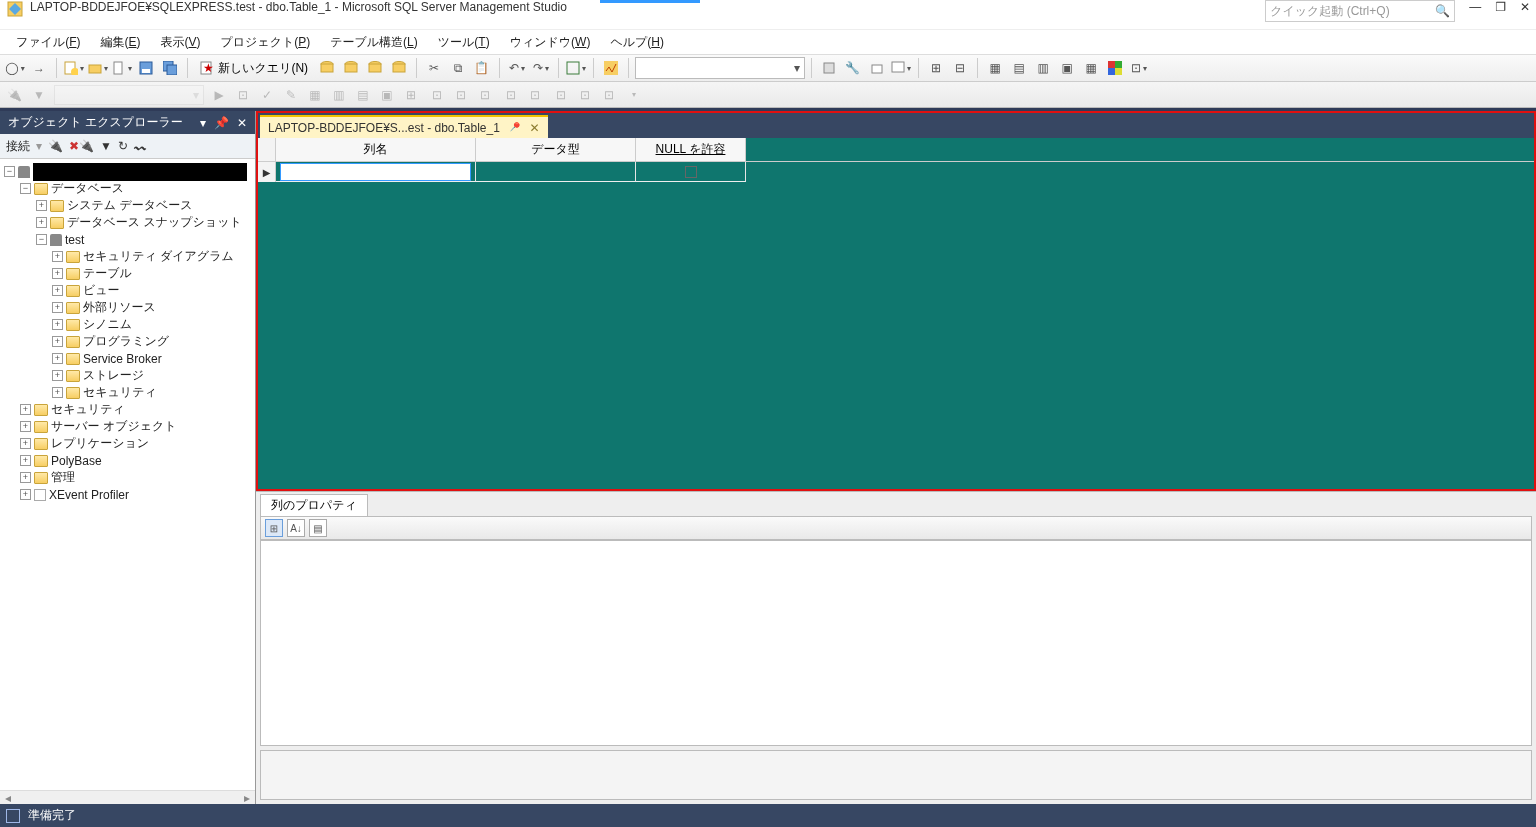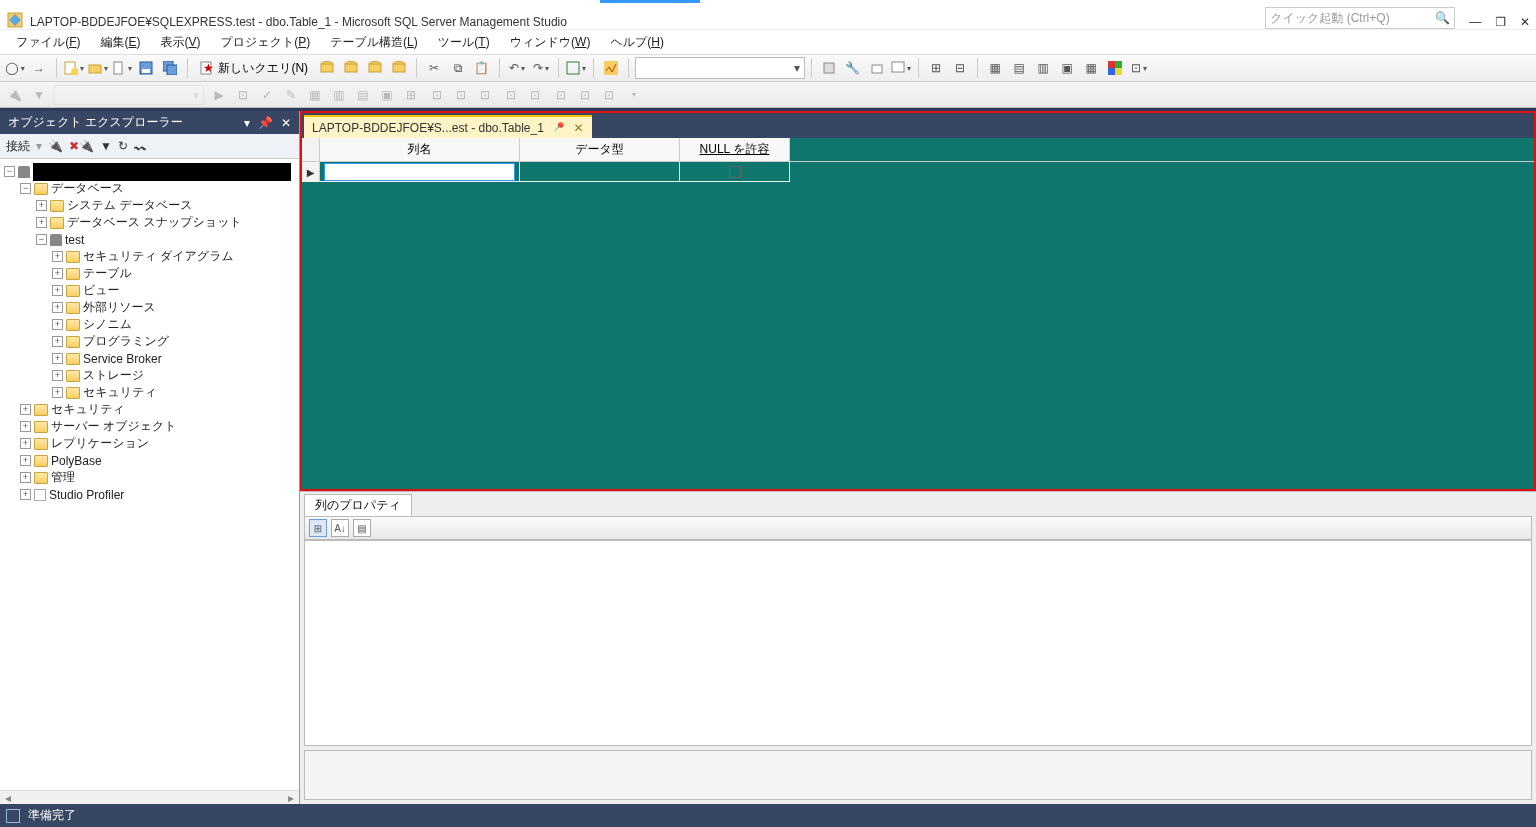--- a/index.html
+++ b/index.html
@@ -1,17 +1,17 @@
 <!DOCTYPE html>
 <html><head>
 <meta charset="utf-8">
 <style>
 * { margin:0; padding:0; box-sizing:border-box; font-family:"Segoe UI","Yu Gothic UI","Meiryo",sans-serif; font-size:12px; }
 body { width:1536px; height:827px; background:#fff; overflow:hidden; display:flex; flex-direction:column; }
-.titlebar { height:30px; background:#fff; display:flex; align-items:flex-end; padding:0 6px; border-bottom:1px solid #eee; position:relative; }
+.titlebar { height:30px; background:#fff; display:flex; align-items:flex-start; padding:0 6px; border-bottom:1px solid #eee; position:relative; }
 .titlebar .accent { position:absolute; top:0; left:600px; width:100px; height:3px; background:#3399ff; }
 .titlebar .icon { width:18px; height:18px; margin-right:6px; }
 .titlebar .title { color:#333; flex:0 0 auto; }
 .titlebar .spacer { flex:1; }
 .quicklaunch { display:flex; align-items:center; border:1px solid #ccc; height:22px; width:190px; background:#fff; padding:0 4px; color:#999; }
 .quicklaunch .mag { margin-left:auto; color:#666; }
 .winbtns { display:flex; gap:14px; margin-left:14px; color:#333; }
 .menubar { height:24px; background:#fff; display:flex; align-items:center; padding:0 6px; gap:0; color:#222; }
 .menubar .item { padding:2px 10px; }
 .menubar .item span.ul { text-decoration:underline; }
@@ -19,21 +19,21 @@
 .toolbar .sep { width:1px; height:20px; background:#ccc; margin:0 4px; }
 .tbtn { width:22px; height:22px; display:flex; align-items:center; justify-content:center; color:#555; position:relative; }
 .tbtn.dd::after { content:"▾"; font-size:8px; margin-left:2px; color:#555; }
 .newq { display:flex; align-items:center; gap:4px; padding:0 6px; height:22px; }
 .newq svg { width:14px; height:14px; }
 .combo { width:170px; height:22px; border:1px solid #bbb; background:#fff; display:flex; align-items:center; justify-content:flex-end; padding-right:4px; color:#555; }
 .toolbar2 { height:26px; background:linear-gradient(#f5f5f5,#eaeaea); border-bottom:1px solid #bbb; display:flex; align-items:center; padding:0 4px; gap:2px; }
 .toolbar2 .faded { opacity:0.35; }
 .toolbar2 .combo2 { width:150px; height:20px; border:1px solid #ccc; background:#f7f7f7; display:flex; align-items:center; justify-content:flex-end; padding-right:4px; color:#bbb; }
 .main { flex:1; display:flex; min-height:0; border-top:3px solid #2f3b58; }
-.sidebar { width:300px; background:#fff; display:flex; flex-direction:column; border-right:1px solid #999; }
+.sidebar { width:256px; background:#fff; display:flex; flex-direction:column; border-right:1px solid #999; }
 .sb-title { height:23px; background:#374763; color:#fff; display:flex; align-items:center; padding:0 8px; position:relative; }
 .sb-title .ctl { margin-left:auto; display:flex; gap:8px; font-size:10px; }
 .sb-tb { height:25px; background:#eef2f6; border-bottom:1px solid #ccc; display:flex; align-items:center; padding:0 6px; gap:6px; color:#333; }
 .sb-tb .txt { font-size:12px; color:#222; }
 .sb-tb .sep2 { color:#999; }
 .tree { flex:1; overflow:auto; padding:4px 2px; font-size:12px; color:#222; }
 .tree .row { display:flex; align-items:center; height:17px; gap:3px; white-space:nowrap; }
 .tree .exp { width:11px; height:11px; border:1px solid #999; display:flex; align-items:center; justify-content:center; font-size:9px; line-height:1; color:#555; background:#fff; }
 .tree .fld { width:14px; height:12px; background:linear-gradient(#ffe9a8,#f7ce63); border:1px solid #c9a43a; border-radius:1px; }
 .tree .db  { width:12px; height:12px; background:#888; border-radius:2px 2px 0 0; position:relative; }
@@ -370,21 +370,21 @@
           <span>PolyBase</span>
         </div>
       <div class="row" style="padding-left:18px">
           <div class="exp">+</div>
           <div class="fld"></div>
           <span>管理</span>
         </div>
       <div class="row" style="padding-left:18px">
           <div class="exp">+</div>
           <div class="gen"></div>
-          <span>Studio Profiler</span>
+          <span>XEvent Profiler</span>
         </div>
     </div>
     <div class="tree-track">
         <div class="lar">◂</div>
         <div style="flex:1"></div>
         <div class="lar">▸</div>
       </div>
   </div>
 
   <div class="editor">

